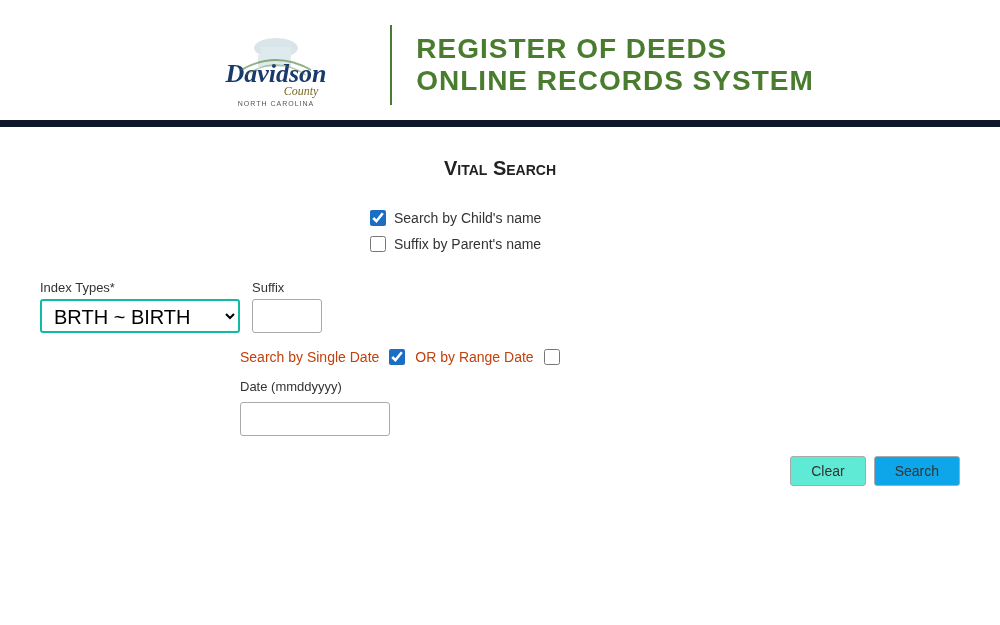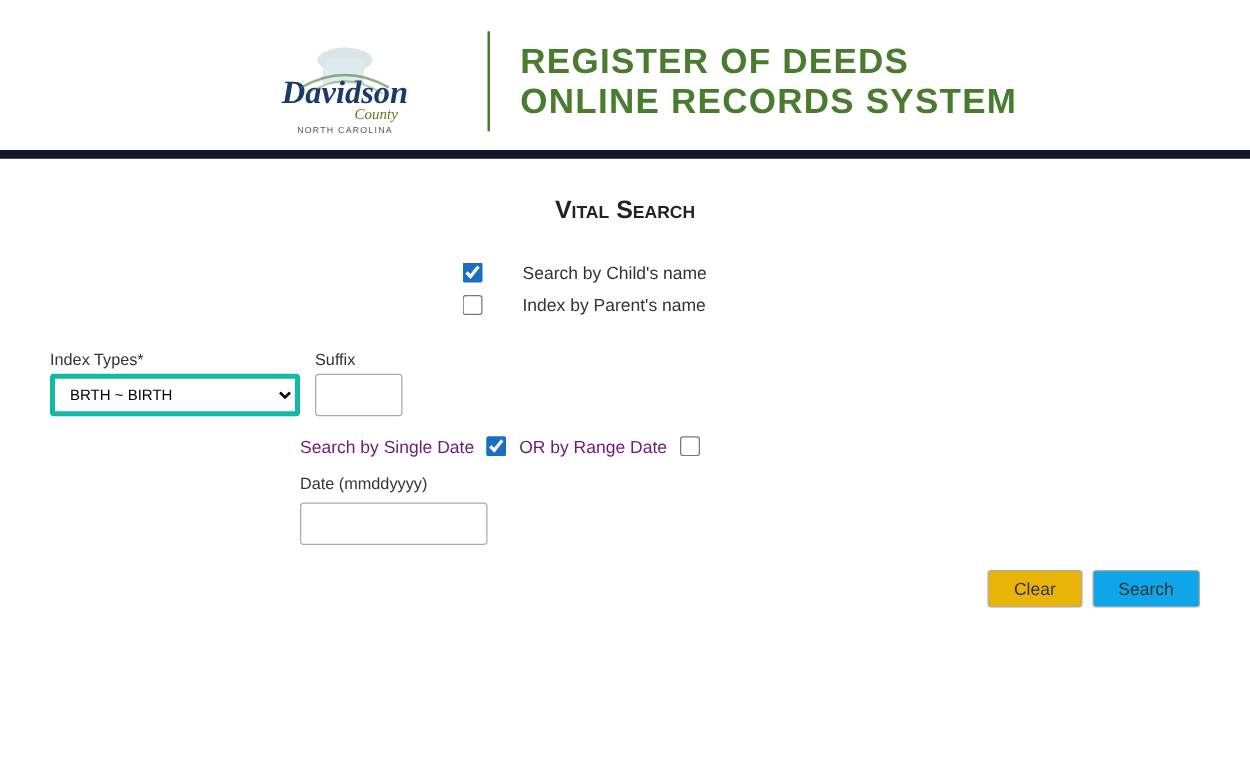--- a/index.html
+++ b/index.html
@@ -79,21 +79,20 @@
     .checkbox-row input[type="checkbox"] {
       width: 16px;
       height: 16px;
       accent-color: #1a6ec4;
       cursor: pointer;
     }
 
     .checkbox-label {
       font-size: 14px;
       color: #333;
-      margin-left: 24px;
     }
 
     
     .form-row {
       display: flex;
       gap: 12px;
       margin-bottom: 16px;
     }
 
     .form-group {
@@ -123,23 +122,23 @@
 
     .first-name-group {
       flex: 1;
       min-width: 160px;
     }
 
     select.form-control {
       width: 100%;
       height: 34px;
       padding: 4px 8px;
-      border: 4px solid #14b8a6;
+      border: 2px solid #14b8a6;
       border-radius: 3px;
-      font-size: 12px;
+      font-size: 20px;
       background: #fff;
       cursor: pointer;
     }
 
     input.form-control {
       width: 100%;
       height: 34px;
       padding: 4px 8px;
       border: 1px solid #aaa;
       border-radius: 3px;
@@ -150,21 +149,21 @@
     .date-options-row {
       display: flex;
       align-items: center;
       gap: 10px;
       margin-bottom: 14px;
       margin-left: 200px; 
     }
 
     .date-options-row label {
       font-size: 14px;
-      color: #701a75;
+      color: #c2410c;
     }
 
     .date-options-row input[type="checkbox"] {
       width: 16px;
       height: 16px;
       accent-color: #1a6ec4;
       cursor: pointer;
     }
 
     .date-row {
@@ -192,21 +191,21 @@
       margin-top: 20px;
       padding-right: 0;
     }
 
     .btn {
       padding: 6px 20px;
       font-size: 14px;
       border: 1px solid #aaa;
       border-radius: 3px;
       cursor: pointer;
-      background: #eab308;
+      background: #5eead4;
       color: #333;
     }
 
     .btn-primary {
       background: #0ea5e9;
       color: #333;
     }
 
     
     .davidson-svg-container {
@@ -258,21 +257,21 @@
 
   <div class="page-title">Vital Search</div>
 
   <div class="search-options">
     <div class="checkbox-row">
       <input type="checkbox" id="childName" checked="" style="">
       <label for="childName" class="checkbox-label">Search by Child's name</label>
     </div>
     <div class="checkbox-row">
       <input type="checkbox" id="parentName" style="">
-      <label for="parentName" class="checkbox-label">Index by Parent's name</label>
+      <label for="parentName" class="checkbox-label">Suffix by Parent's name</label>
     </div>
   </div>
 
   <div class="form-row">
     <div class="form-group index-types-group">
       <label>Index Types*</label>
       <select class="form-control">
         <option>BRTH ~ BIRTH</option>
       </select>
     </div>

